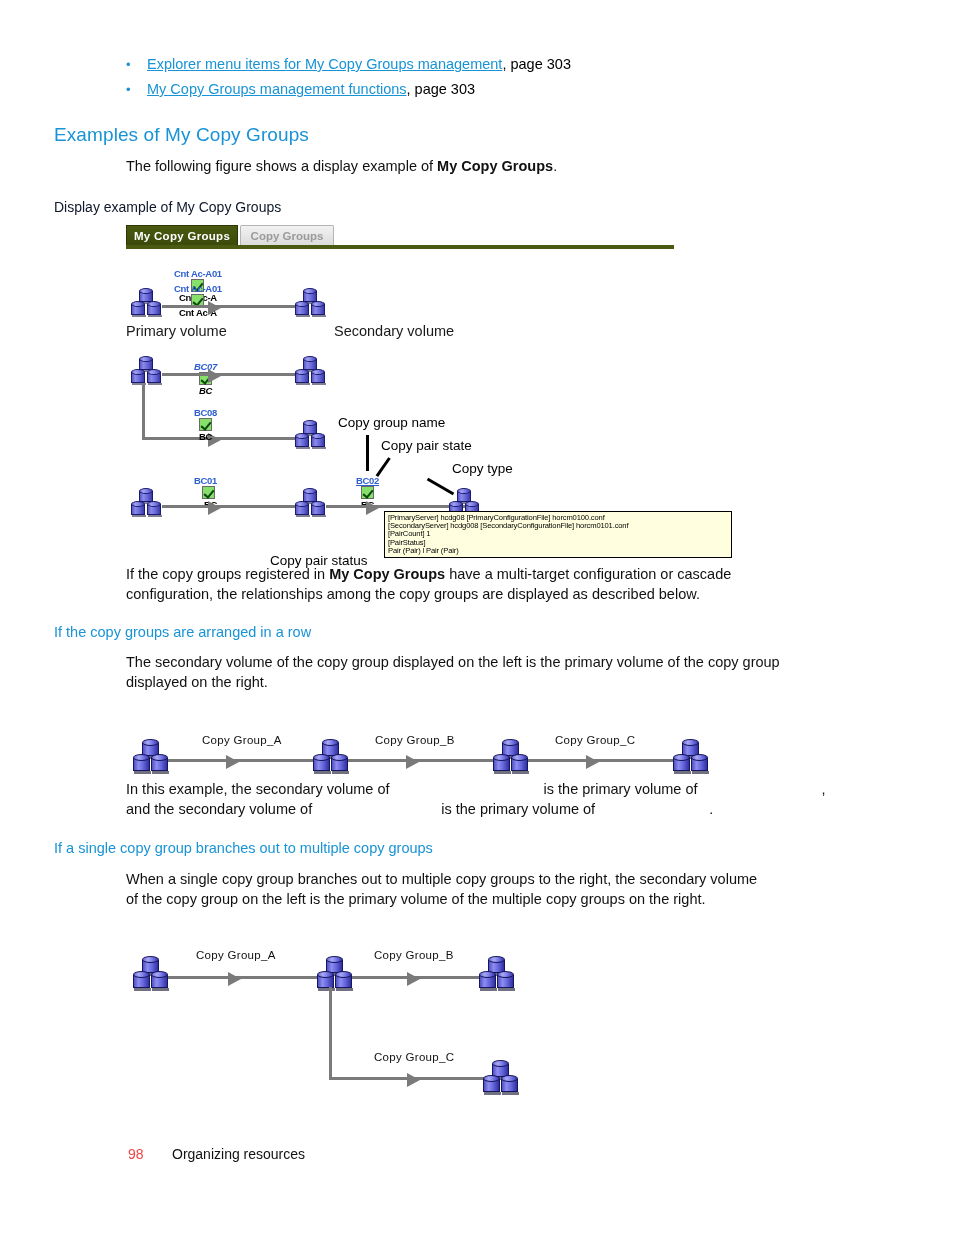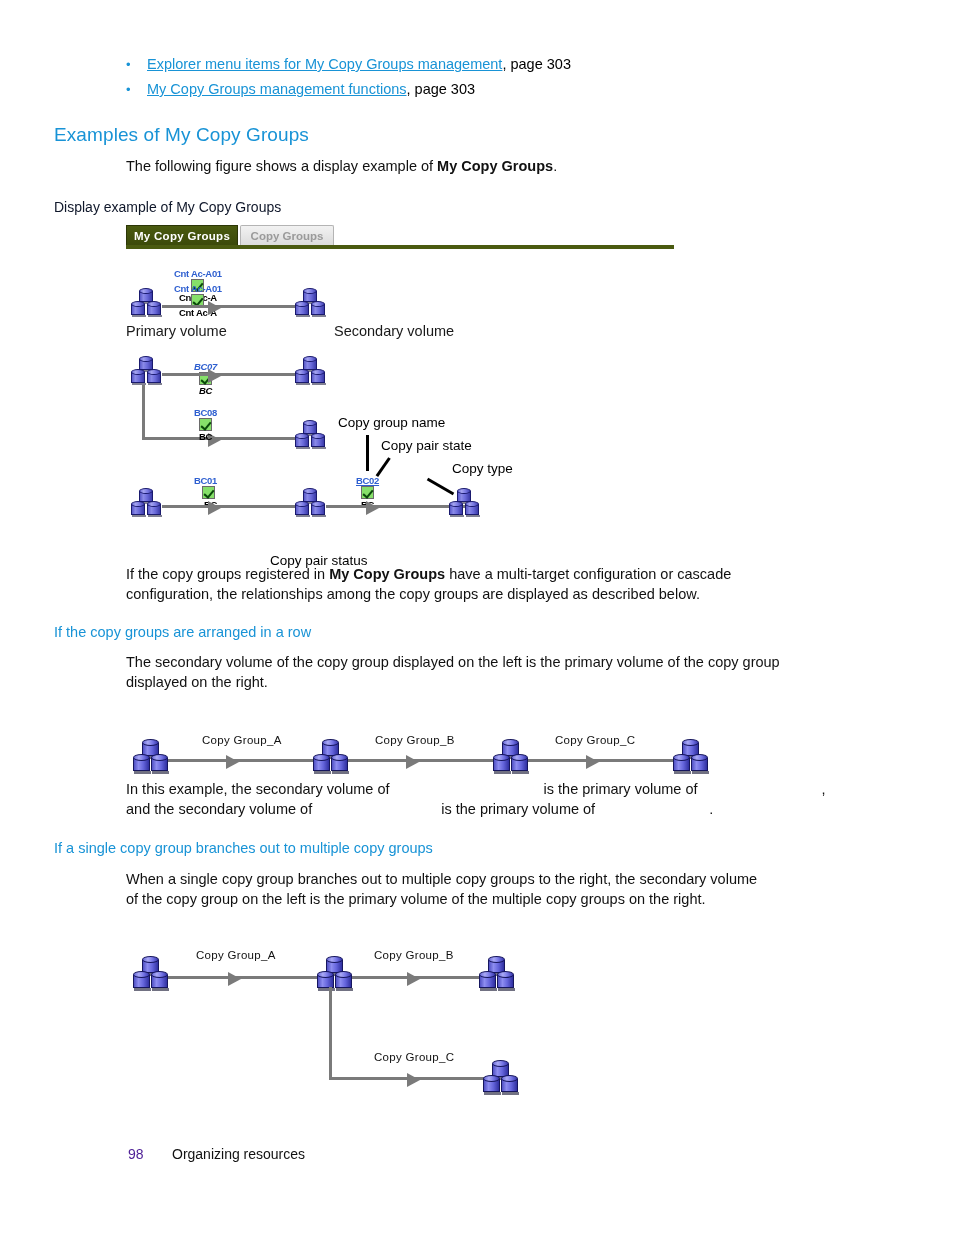--- a/index.html
+++ b/index.html
@@ -302,21 +302,21 @@
     letter-spacing: 0.3px;
     font-family: "Liberation Sans", sans-serif;
   }
 
   
   .footer-num {
     position: absolute;
     left: 128px;
     top: 1146px;
     font-size: 14px;
-    color: #4c1d95;
+    color: #ef4444;
   }
   .footer-txt {
     position: absolute;
     left: 172px;
     top: 1146px;
     font-size: 14px;
     color: #111;
   }
 </style>
 </head>
@@ -542,20 +542,27 @@
   <div class="leader" style="left:240px; top:210px; width:3px; height:36px;"></div>
 
   <div class="annot" style="left:255px; top:213px;">Copy pair state</div>
   <div class="leader" style="left:262px; top:233px; width:3px; height:22px; transform:rotate(35deg); transform-origin: top center;"></div>
 
   <div class="annot" style="left:326px; top:236px;">Copy type</div>
   <div class="leader" style="left:300px; top:254px; width:3px; height:30px; transform:rotate(-60deg); transform-origin: top center;"></div>
 
   <div class="annot" style="left:144px; top:308px;margin-top:20px;">Copy pair status</div>
 
+  <div class="tooltip" style="left:258px; top:286px; width:340px;">
+    <div>[PrimaryServer] hcdg08 [PrimaryConfigurationFile] horcm0100.conf</div>
+    <div>[SecondaryServer] hcdg008  [SecondaryConfigurationFile] horcm0101.conf</div>
+    <div>[PairCount] 1</div>
+    <div>[PairStatus]</div>
+    <div>Pair (Pair) l Pair (Pair)</div>
+  </div>
 </div>
 
 <div class="para" style="top:564px; width:700px;">
   <span>If the copy groups registered in </span><b>My Copy Groups</b><span> have a multi-target configuration or cascade</span><br>
   <span>configuration, the relationships among the copy groups are displayed as described below.</span>
 </div>
 
 <div class="h2" style="top:624px;">If the copy groups are arranged in a row</div>
 
 <div class="para" style="top:652px; width:690px;">

